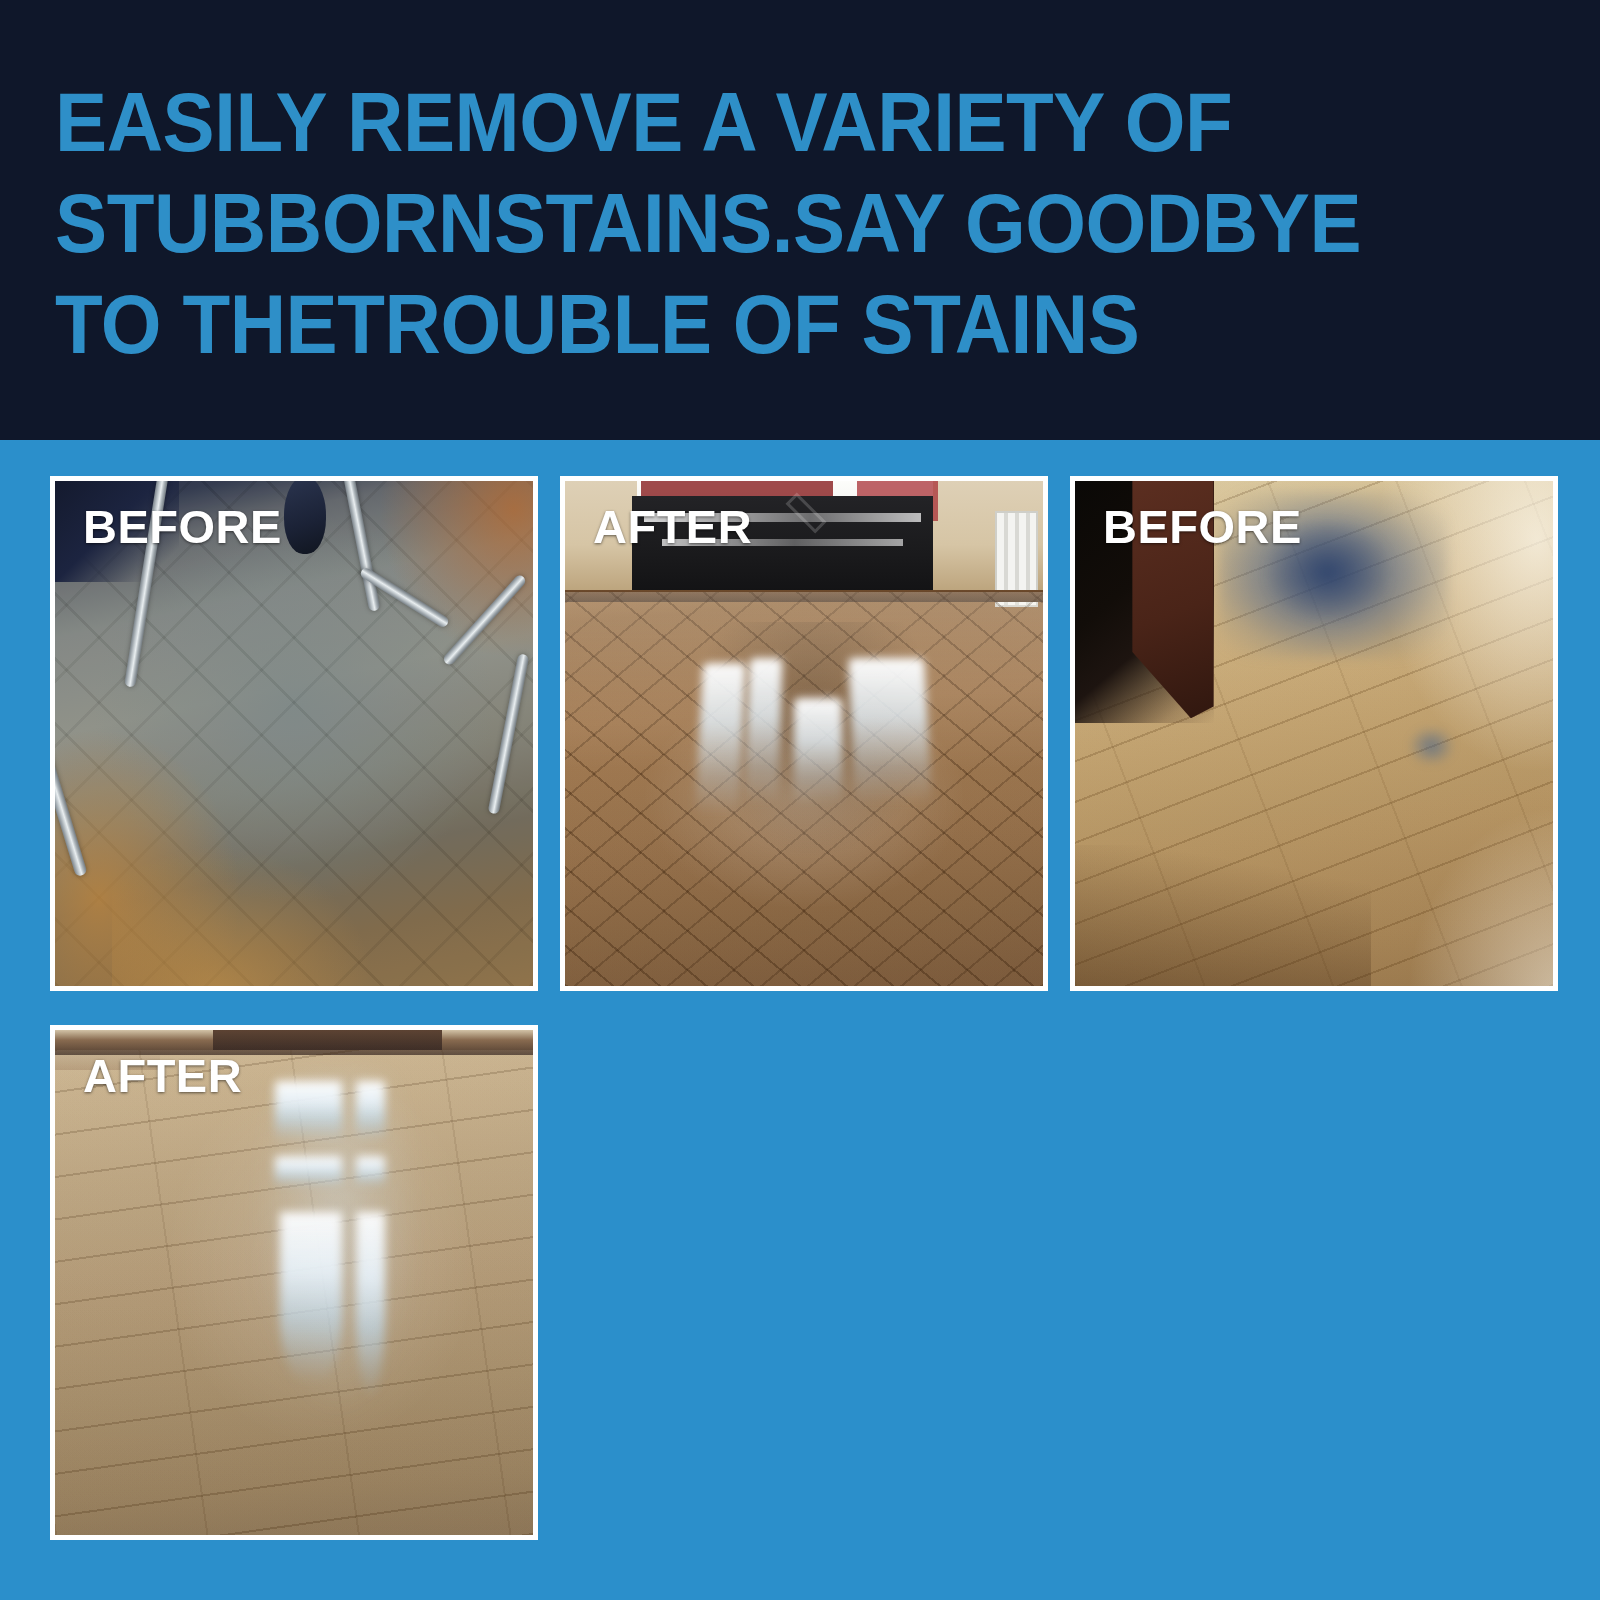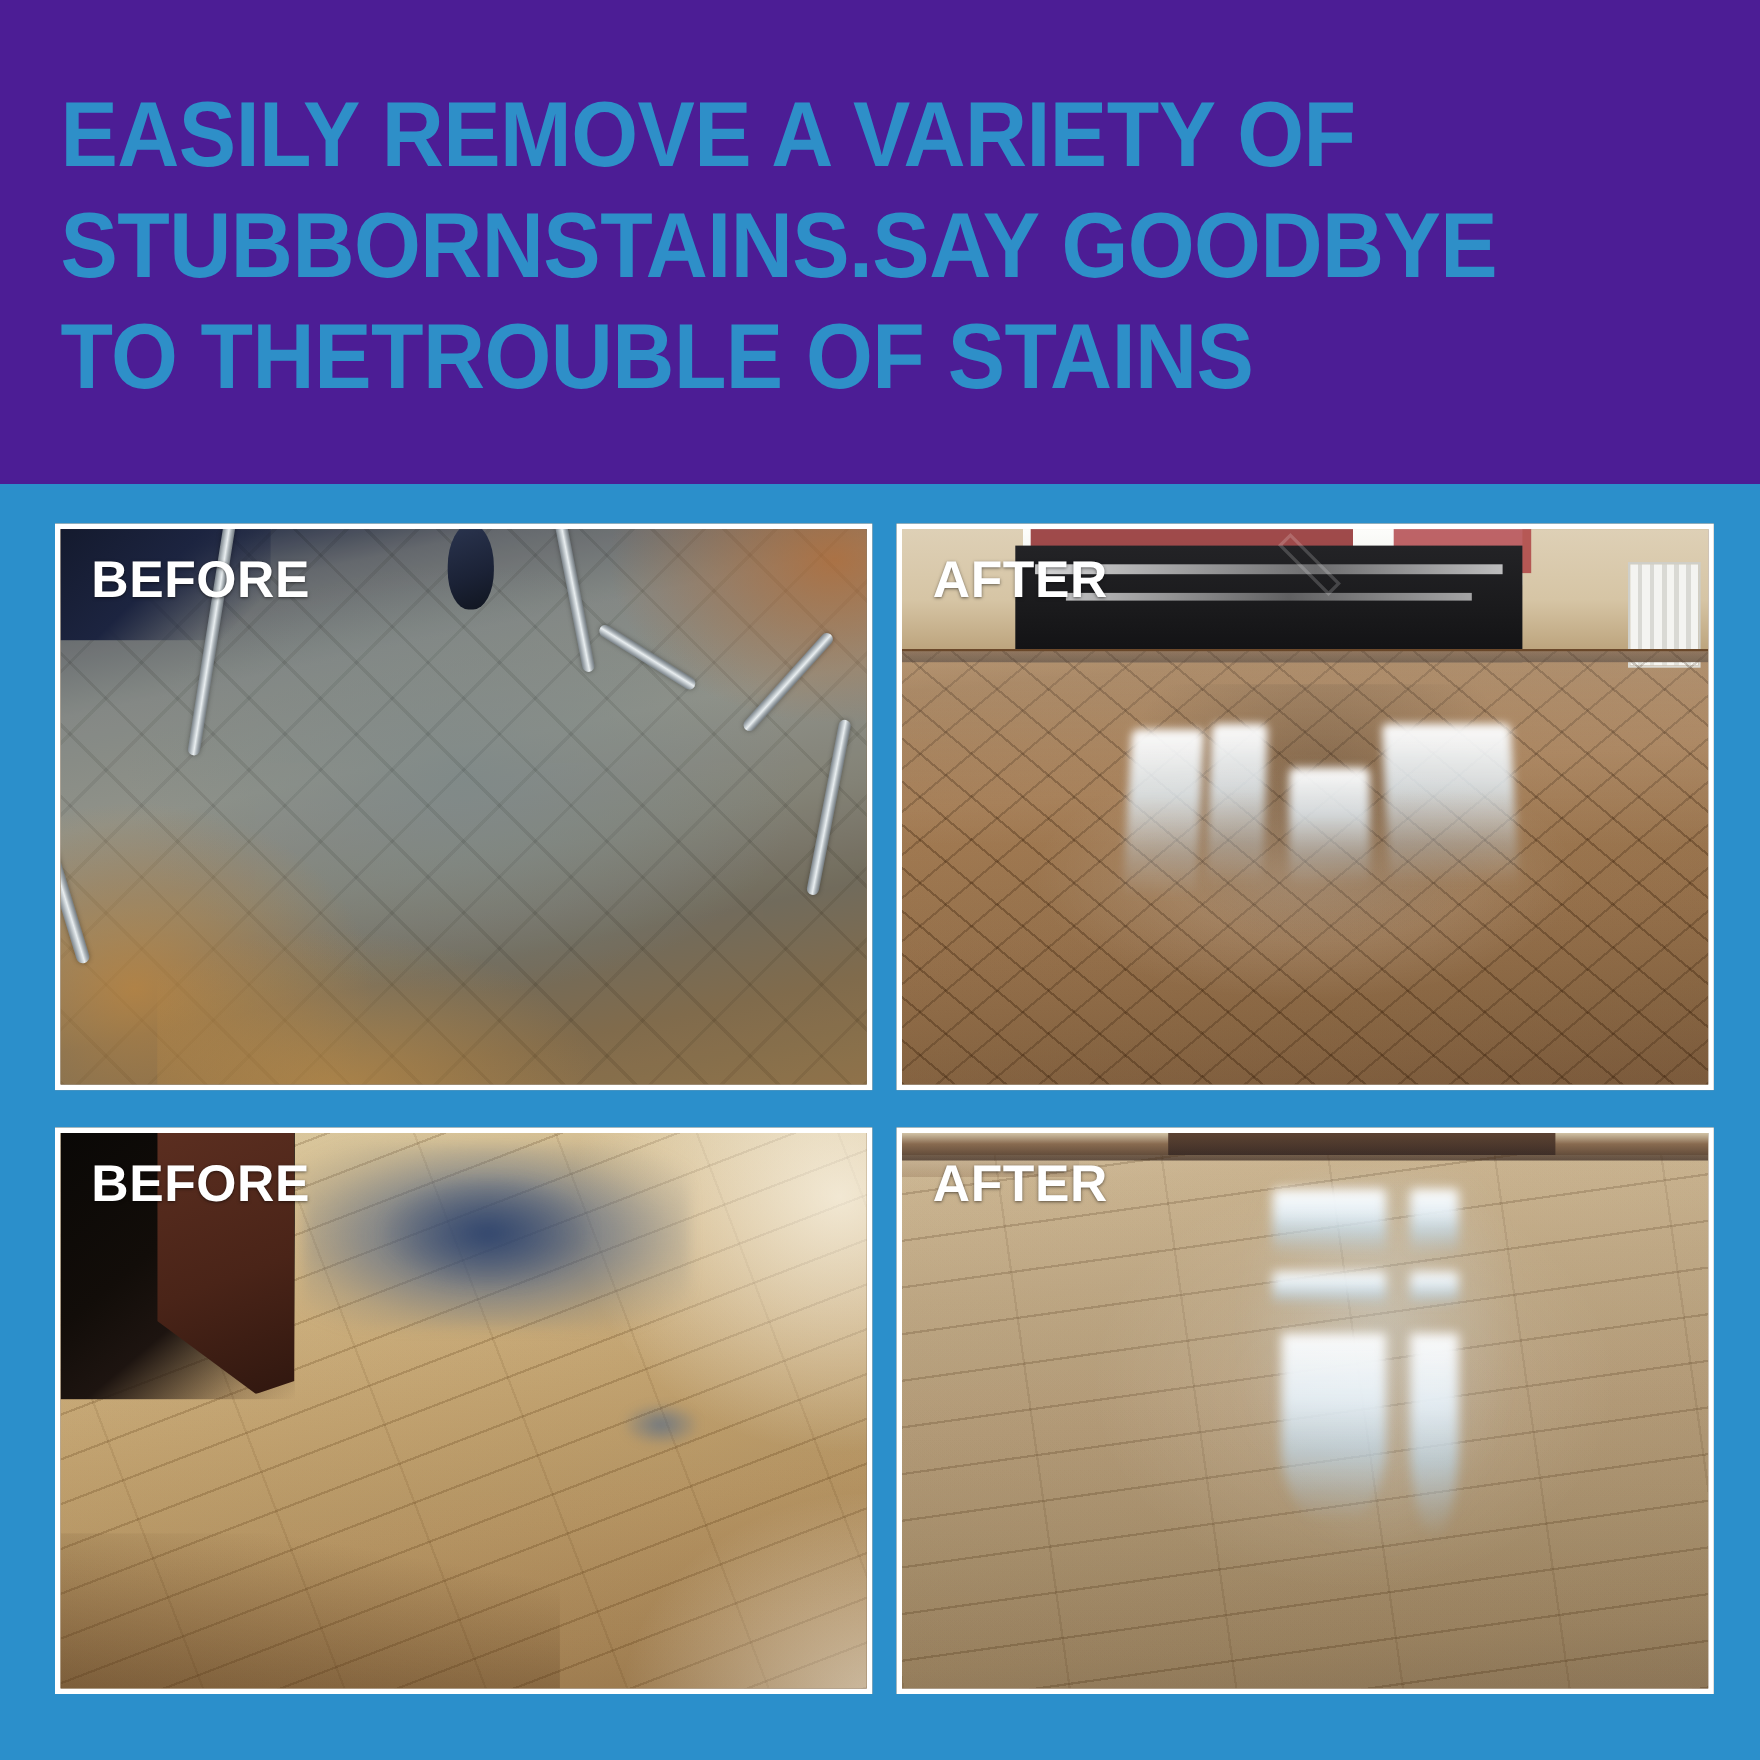--- a/index.html
+++ b/index.html
@@ -7,21 +7,21 @@
   body {
     font-family:"Liberation Sans", sans-serif;
     background:#ffffff;
     overflow:hidden;
   }
   .poster { position:relative; width:1600px; height:1600px; background:#ffffff; }
 
   
   .header {
     position:absolute; left:0; top:0; width:1600px; height:440px;
-    background:#4c1d95;
+    background:#0f172a;
   }
   .headline {
     position:absolute; left:55px; top:72px; width:1470px;
     color:#2E8FC8;
     font-family:"Liberation Sans", sans-serif;
     font-weight:bold;
     font-size:84px;
     line-height:101px;
     letter-spacing:-0.5px;
     transform:scaleX(0.93);
@@ -33,21 +33,21 @@
   
   .blueband {
     position:absolute; left:0; top:440px; width:1600px; height:1160px;
     background:#2B8FCB;
   }
 
   .grid {
     position:absolute; left:50px; top:476px;
     width:1508px; height:1064px;
     display:grid;
-    grid-template-columns:1fr 1fr;
+    grid-template-columns:1fr 1fr 1fr;
     grid-template-rows:1fr 1fr;
     gap:34px 22px;
   }
 
   .panel {
     position:relative;
     border:5px solid #ffffff;
     overflow:hidden;
     background:#6b5235;
   }

